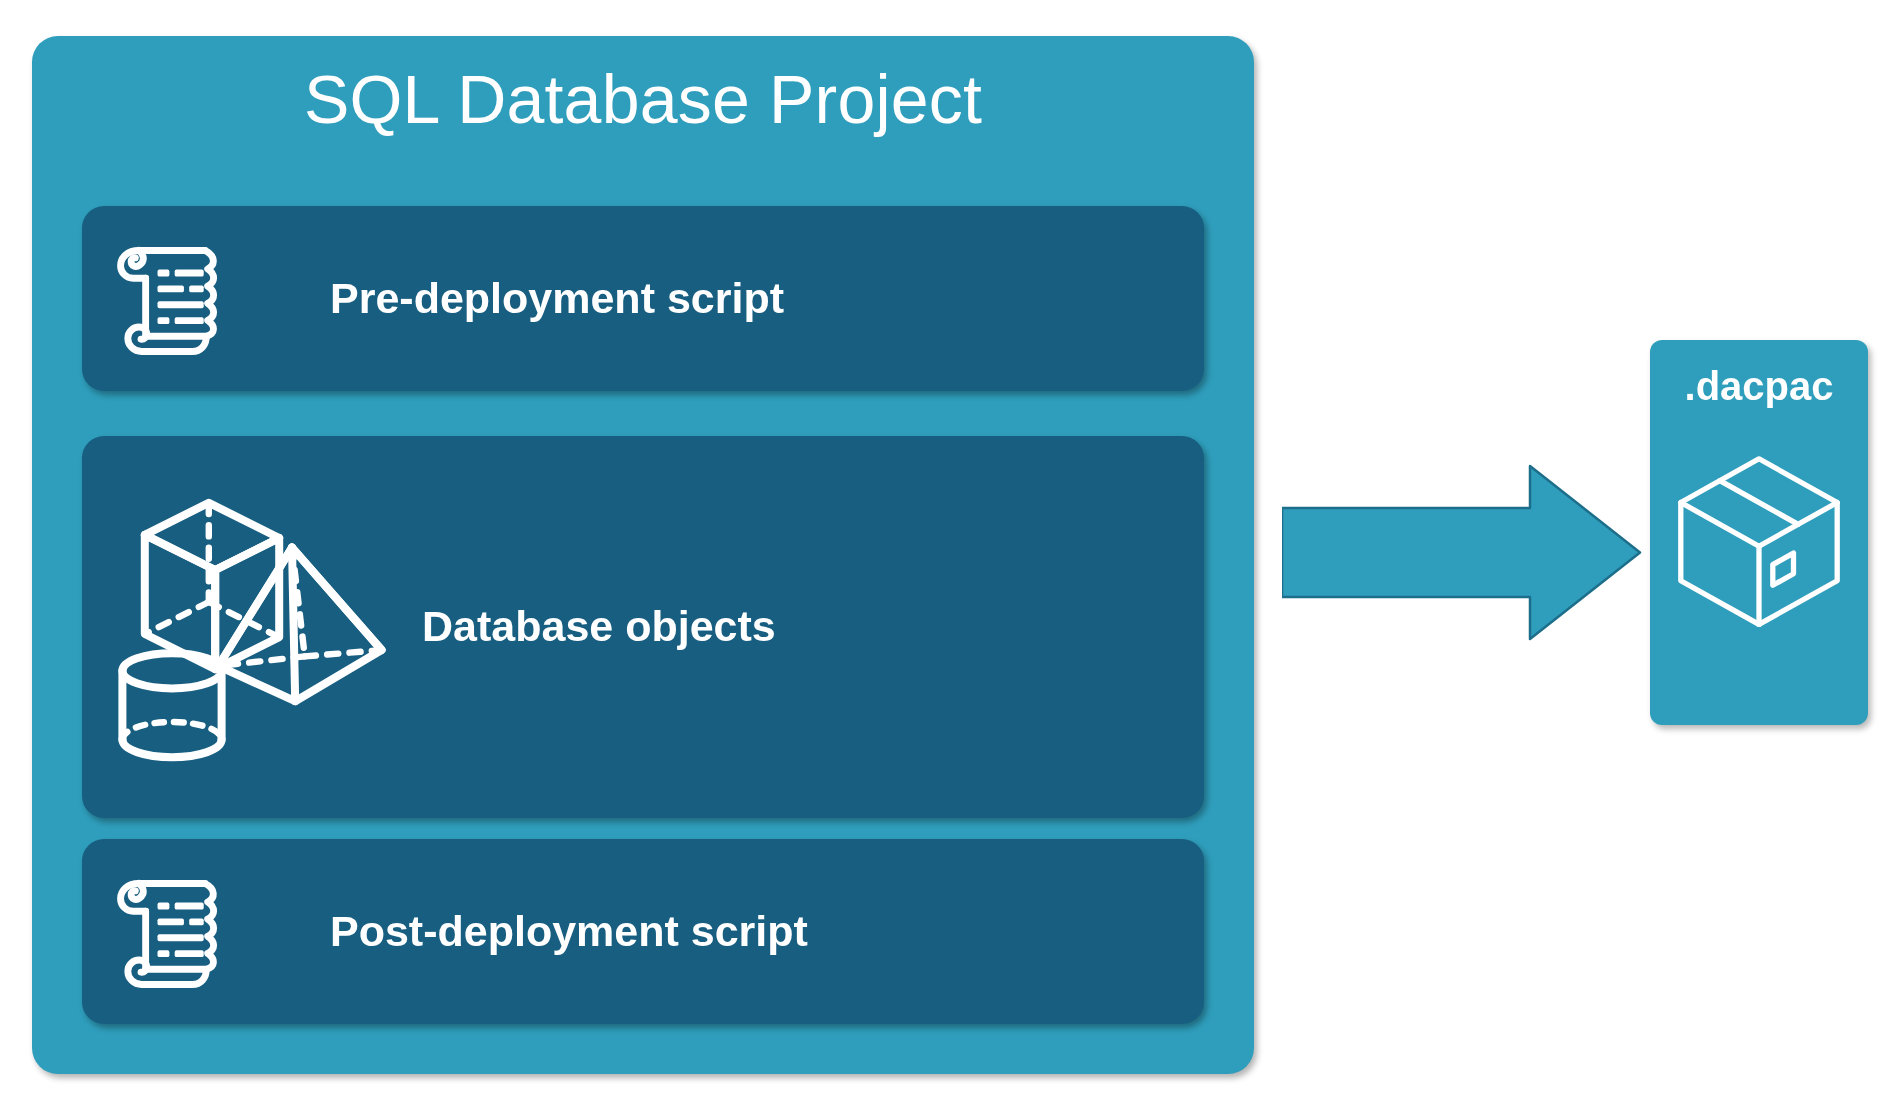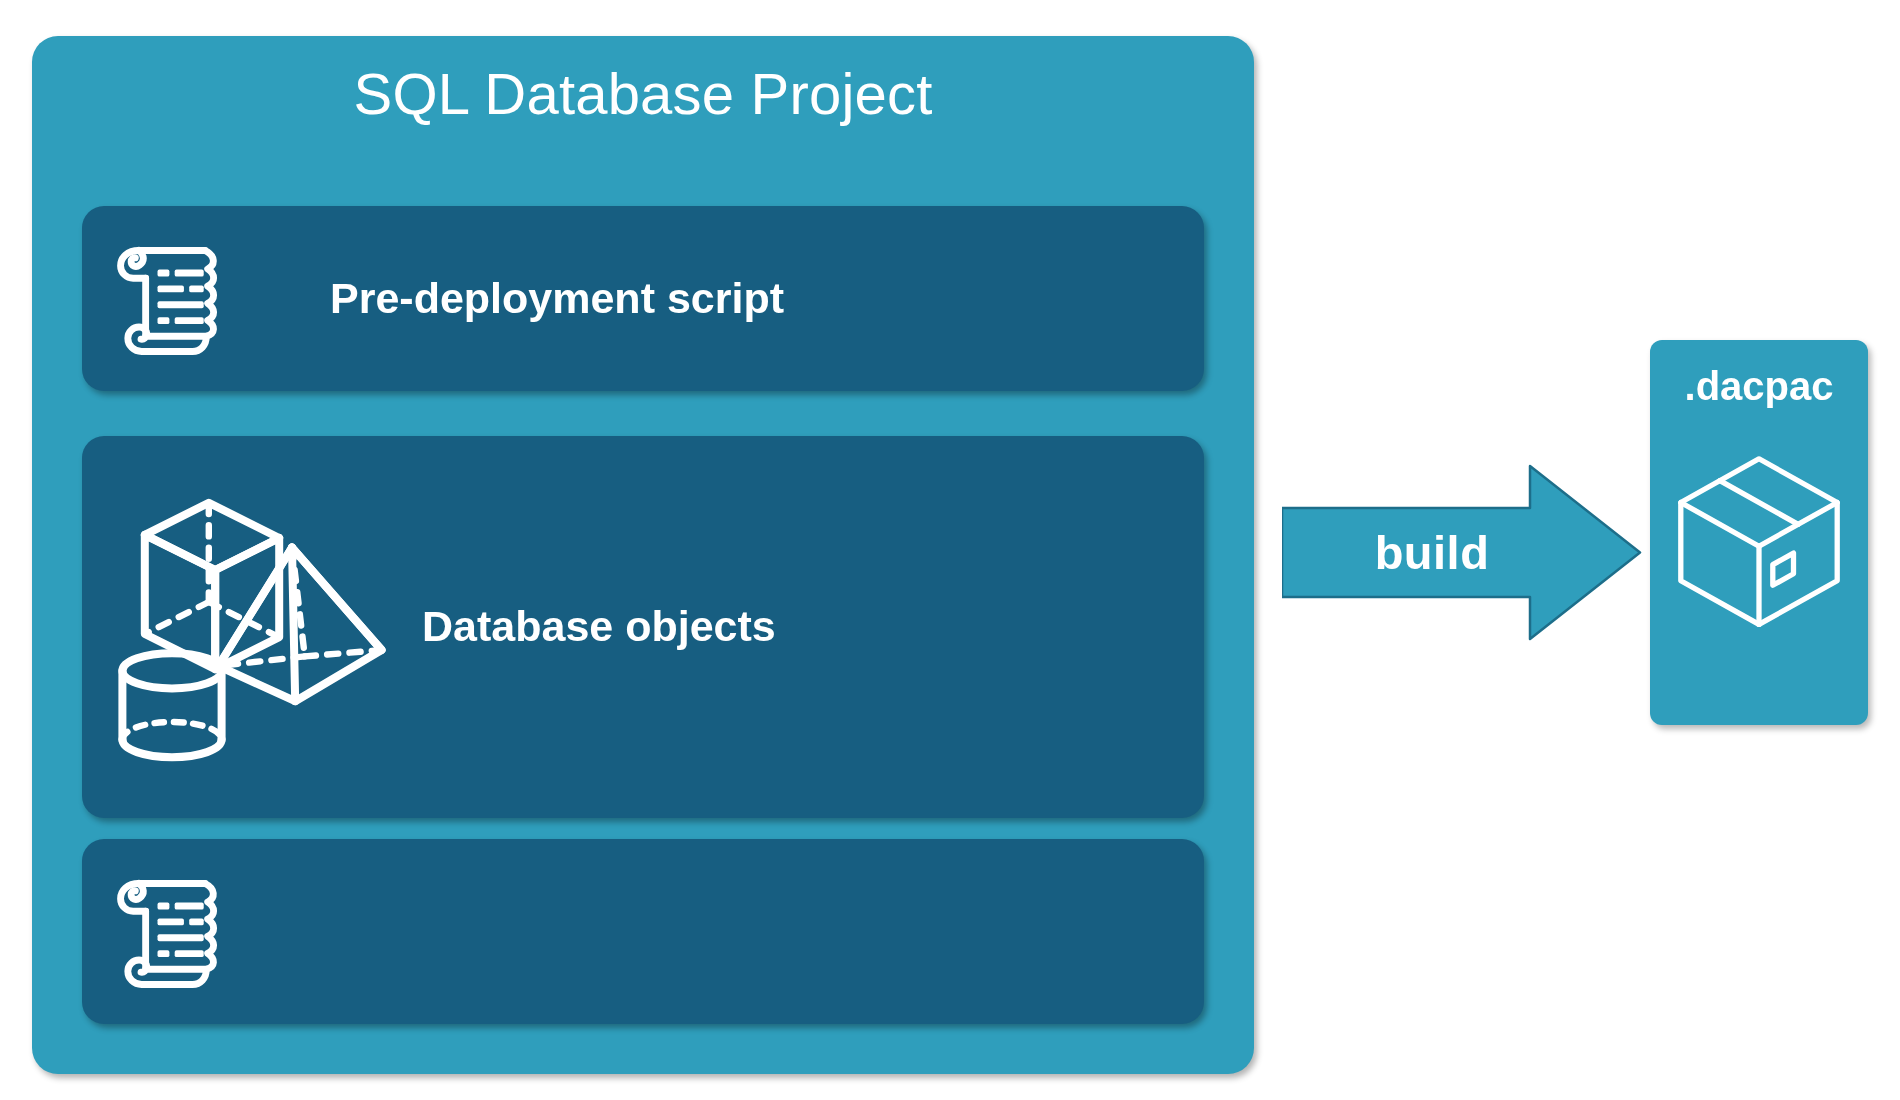--- a/index.html
+++ b/index.html
@@ -35,21 +35,21 @@
     box-sizing: border-box;
   }
 
   .project-title {
     position: absolute;
     left: 0;
     top: 26px;
     width: 1222px;
     text-align: center;
     color: #ffffff;
-    font-size: 58px;
+    font-size: 68px;
     font-weight: 400;
     letter-spacing: 0.2px;
     line-height: 1.1;
     white-space: nowrap;
   }
 
   
   .row {
     position: absolute;
     left: 50px;
@@ -251,28 +251,28 @@
           <rect x="36" y="28.5" width="9" height="5.2" rx="1.4"></rect>
           <rect x="49" y="28.5" width="22" height="5.2" rx="1.4"></rect>
           <rect x="36" y="40.5" width="20" height="5.2" rx="1.4"></rect>
           <rect x="60" y="40.5" width="11" height="5.2" rx="1.4"></rect>
           <rect x="36" y="52.5" width="35" height="5.2" rx="1.4"></rect>
           <rect x="36" y="64.5" width="9" height="5.2" rx="1.4"></rect>
           <rect x="49" y="64.5" width="22" height="5.2" rx="1.4"></rect>
         </g>
       </svg>
 
+      <div class="row-label label-post">Post-deployment script</div>
     </div>
 
   </div>
 
   <svg class="build-arrow" viewBox="0 0 362 185">
     <path d="M0 48 L248 48 L248 6 L358 92.5 L248 179 L248 137 L0 137 Z" fill="#2F9EBC" stroke="#1D6E8A" stroke-width="2.5" stroke-linejoin="round"></path>
   </svg>
-  <div class="build-arrow-text">build</div>
 
   <div class="dacpac-card">
     <div class="dacpac-title">.dacpac</div>
 
     <svg class="icon-package" viewBox="0 0 160 160">
       <g fill="none" stroke="#ffffff" stroke-width="4.6" stroke-linecap="round" stroke-linejoin="round">
 
         <path d="M80 12 L148 50 L148 118 L80 156 L12 118 L12 50 Z"></path>
 
         <path d="M12 50 L80 88 L148 50"></path>

